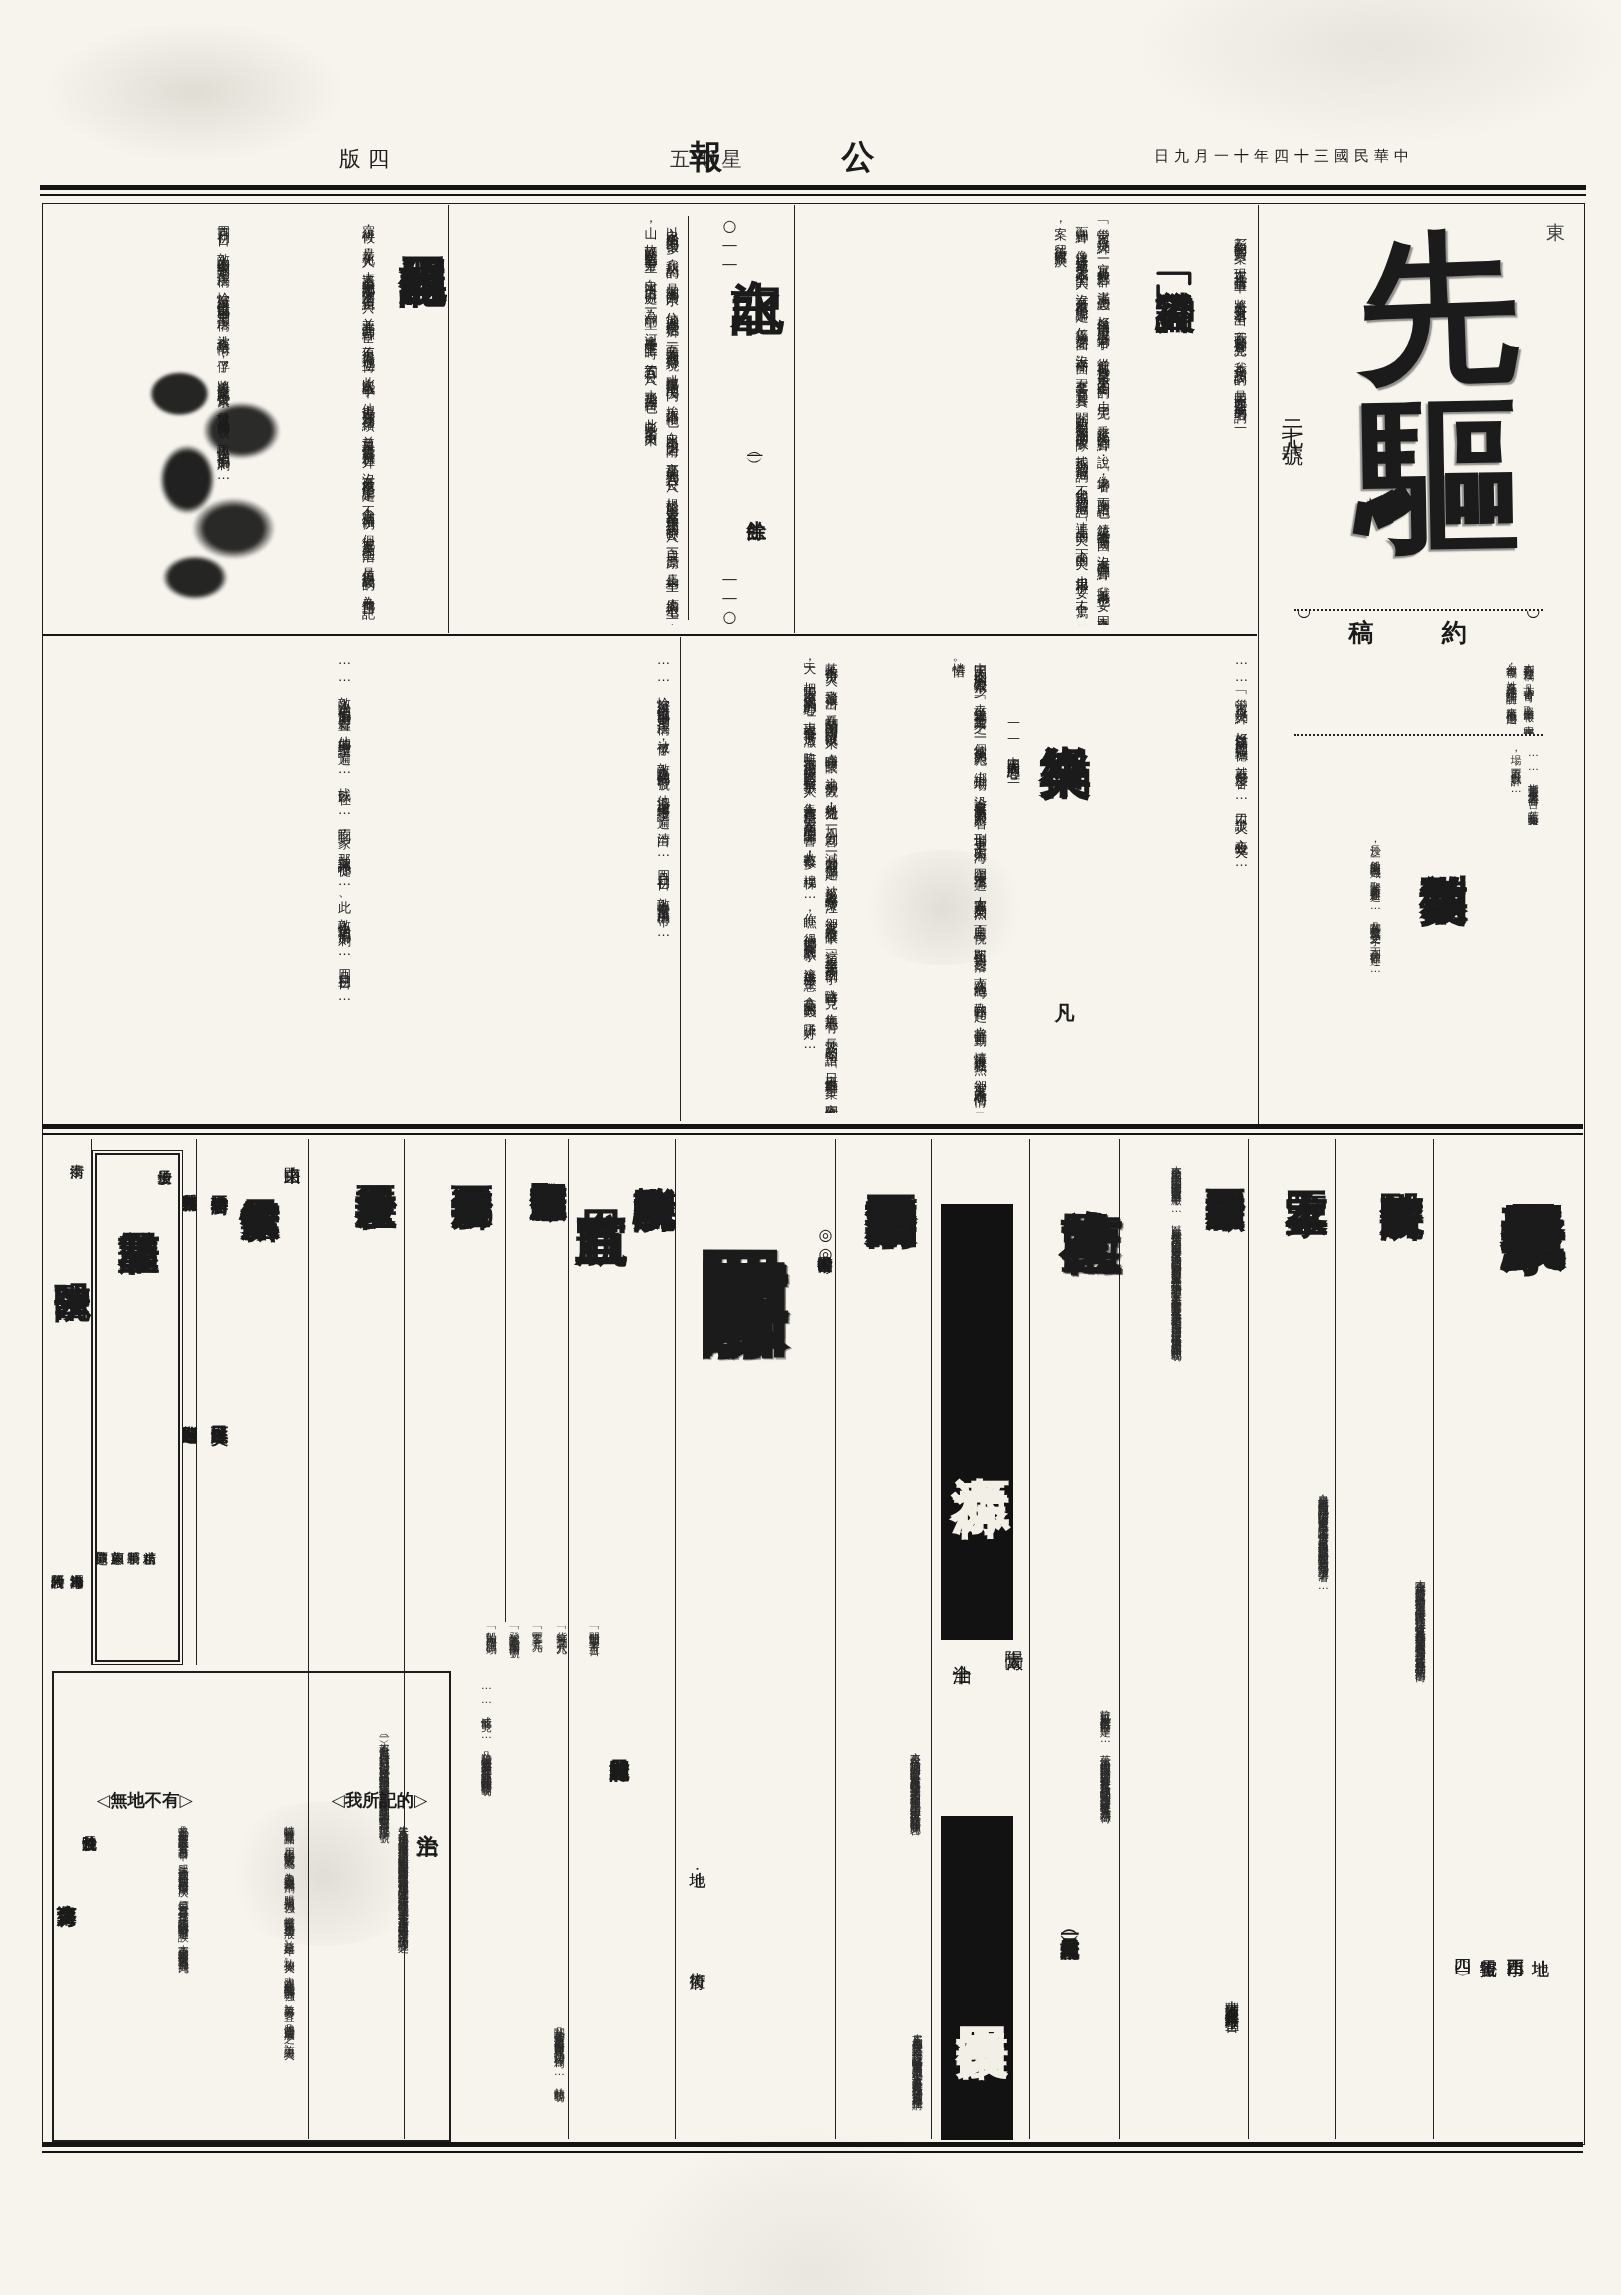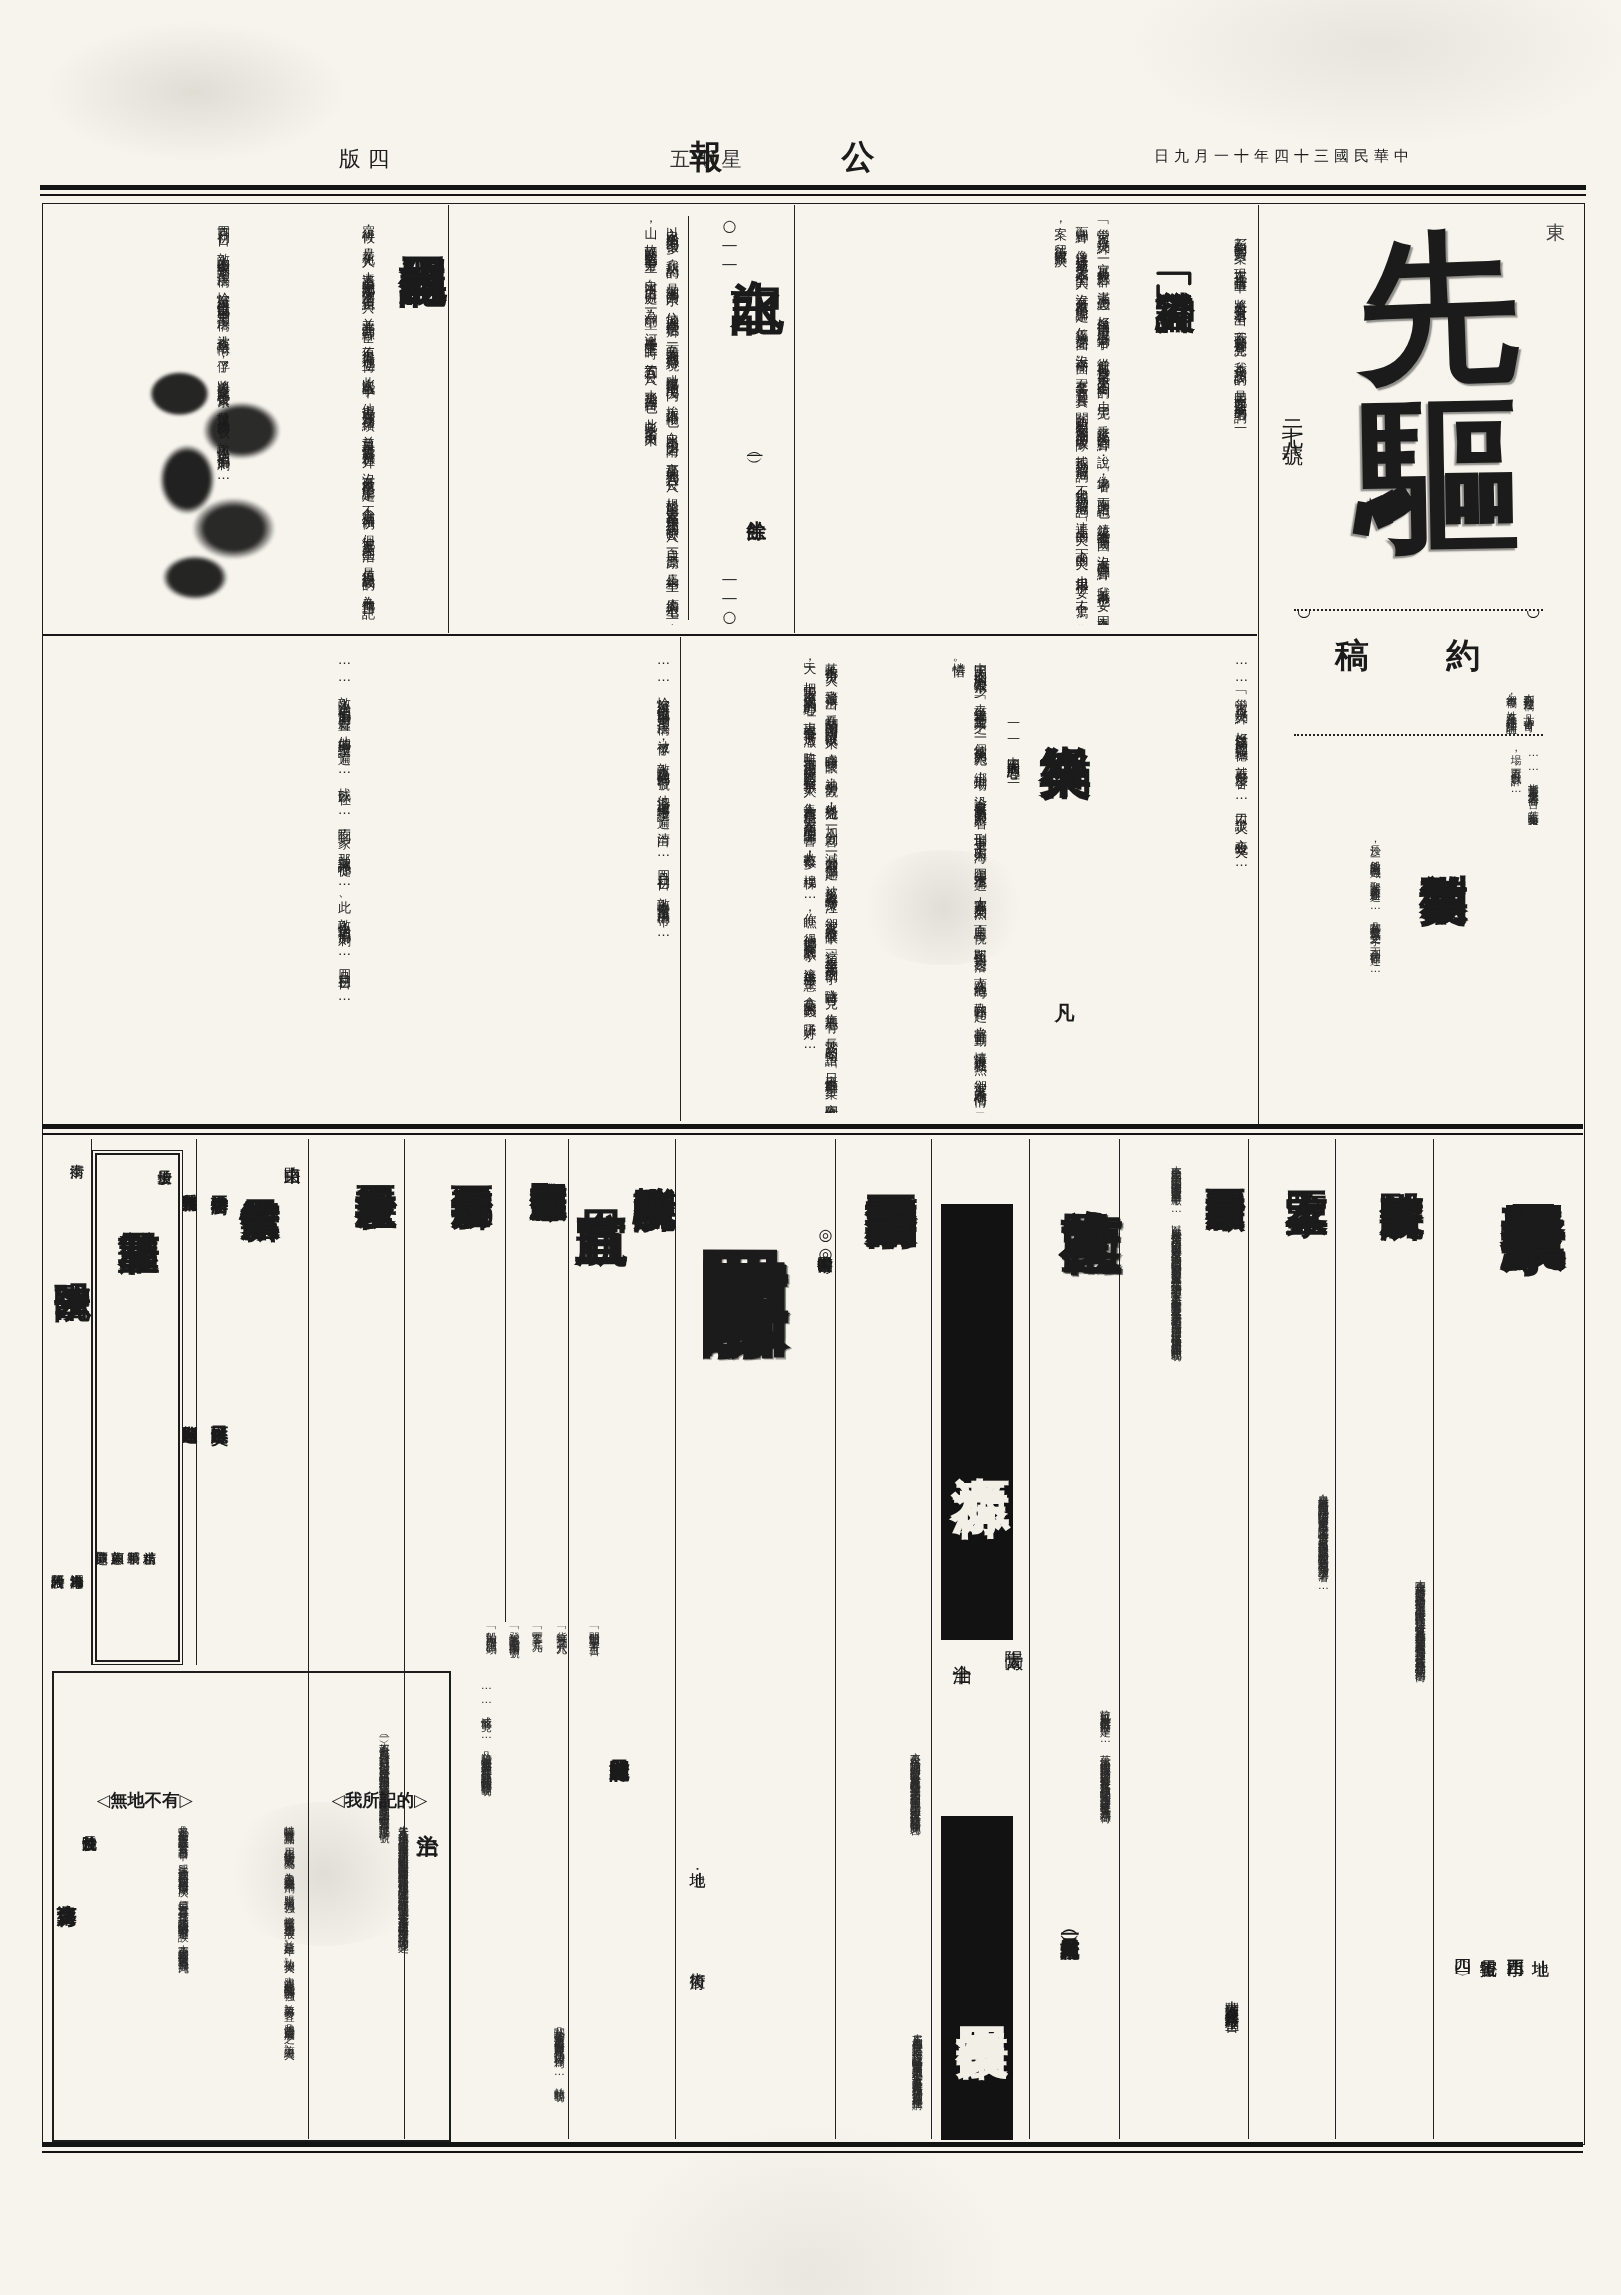--- a/index.html
+++ b/index.html
@@ -44,21 +44,21 @@
 
   <div class="blk" style="left:1546px;top:220px;width:26px;height:29px;font-size:19px;color:#444;">東</div>
 
   <div class="blk hl" style="left:1341px;top:227px;width:195px;height:195px;font-size:162px;line-height:1;text-align:center;transform:rotate(-2deg);text-shadow:2.2px 2.2px 1.4px rgba(20,20,20,.45);">先</div>
   <div class="blk hl" style="left:1341px;top:393px;width:195px;height:202px;font-size:162px;line-height:1;text-align:center;transform:rotate(-1deg);text-shadow:-2.2px 2.2px 1.4px rgba(20,20,20,.45);">驅</div>
   <div class="blk v" style="left:1274px;top:404px;width:33px;height:202px;font-size:21.6px;letter-spacing:5.8px;">二七一八號</div>
 
   <div class="blk" style="left:1294px;top:609px;width:249px;height:123px;border-top:2.2px dotted #222;border-bottom:2.2px dotted #222;">
     <span style="position:absolute;left:2.9px;top:-10px;font-size:16px;">○</span>
     <span style="position:absolute;right:2.9px;top:-10px;font-size:16px;">○</span>
-    <div style="font-size:34px;text-align:center;letter-spacing:21.6px;margin-top:22px;font-weight:bold;">稿　約</div>
+    <div style="font-size:25px;text-align:center;letter-spacing:21.6px;margin-top:5px;font-weight:bold;">稿　約</div>
     <div class="v bts" style="height:68px;margin:5.8px auto 0;width:238px;">本刊歡迎投稿，凡上下古今皆可，取捨由本報，幸賜稿者勿寄專稿，姓名及詳細住址請註明，來稿概不退回。</div>
   </div>
 
   <div class="blk v bts" style="left:1290px;top:746px;width:252px;height:79px;">……指其晝夜不息之大者而言，若臨時集合之小賭場，更不可以數計……</div>
   <div class="blk v hl" style="left:1391px;top:836px;width:79px;height:274px;font-size:49px;line-height:1.05;">本刊徵文啟事</div>
   <div class="blk v bts" style="left:1276px;top:836px;width:108px;height:274px;">長沙，一般的賭風甚熾，聚賭之所在新建造……凡有關社會風氣之文字，本刊一律歡迎……</div>
 
   <div class="vr" style="left:794px;top:205px;height:428px;"></div>
   <div class="blk v bt" style="left:1205px;top:227px;width:46px;height:393px;">彭石鈞的貪污案，現在正在清查中，將來自有水落石出，我不願參加意見，我今天想說的，是因此案而造成的名詞——</div>
   <div class="blk v hl" style="left:1119px;top:259px;width:79px;height:324px;font-size:40px;line-height:1.1;">論「災官」「災紳」</div>

